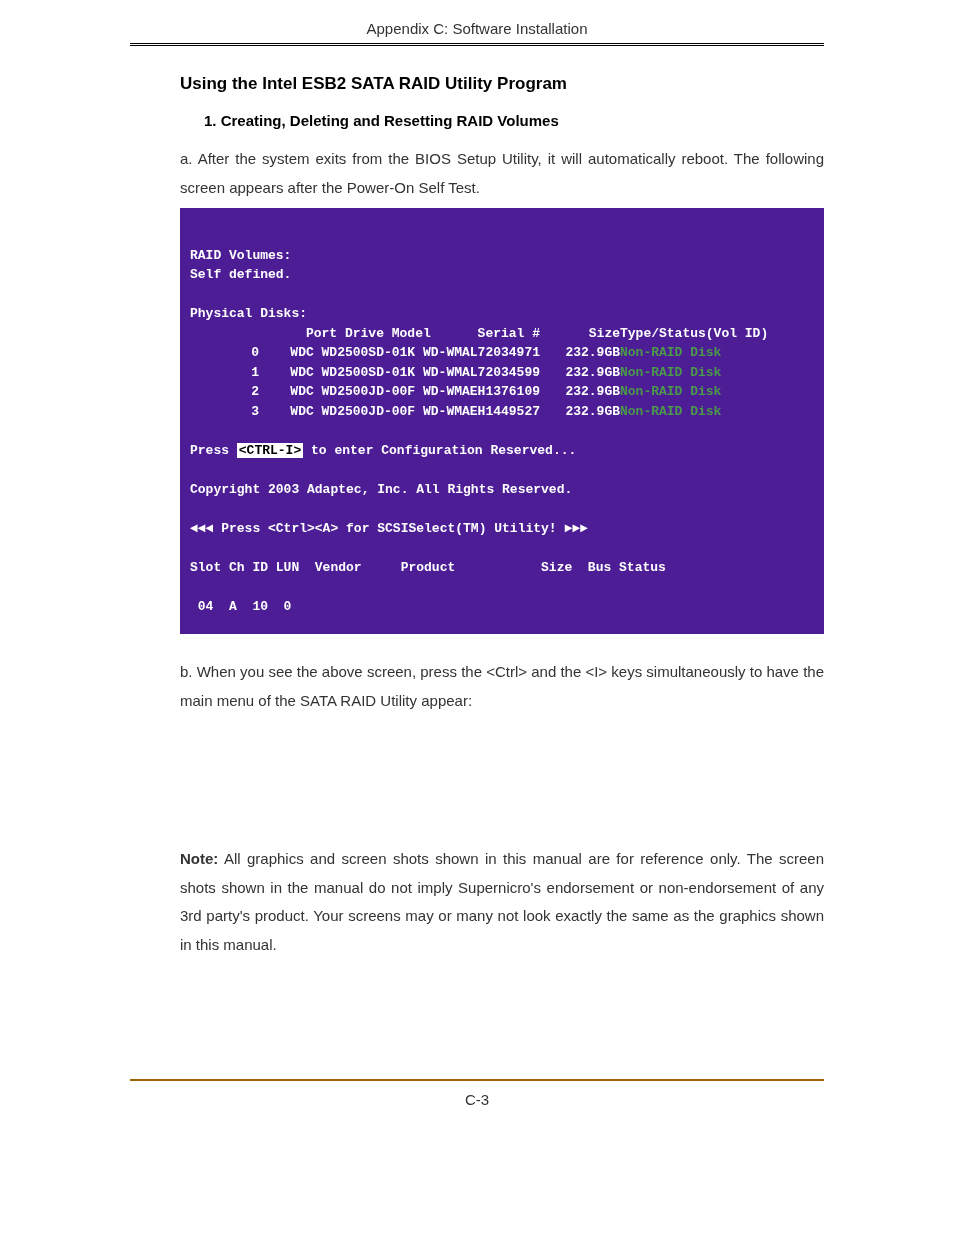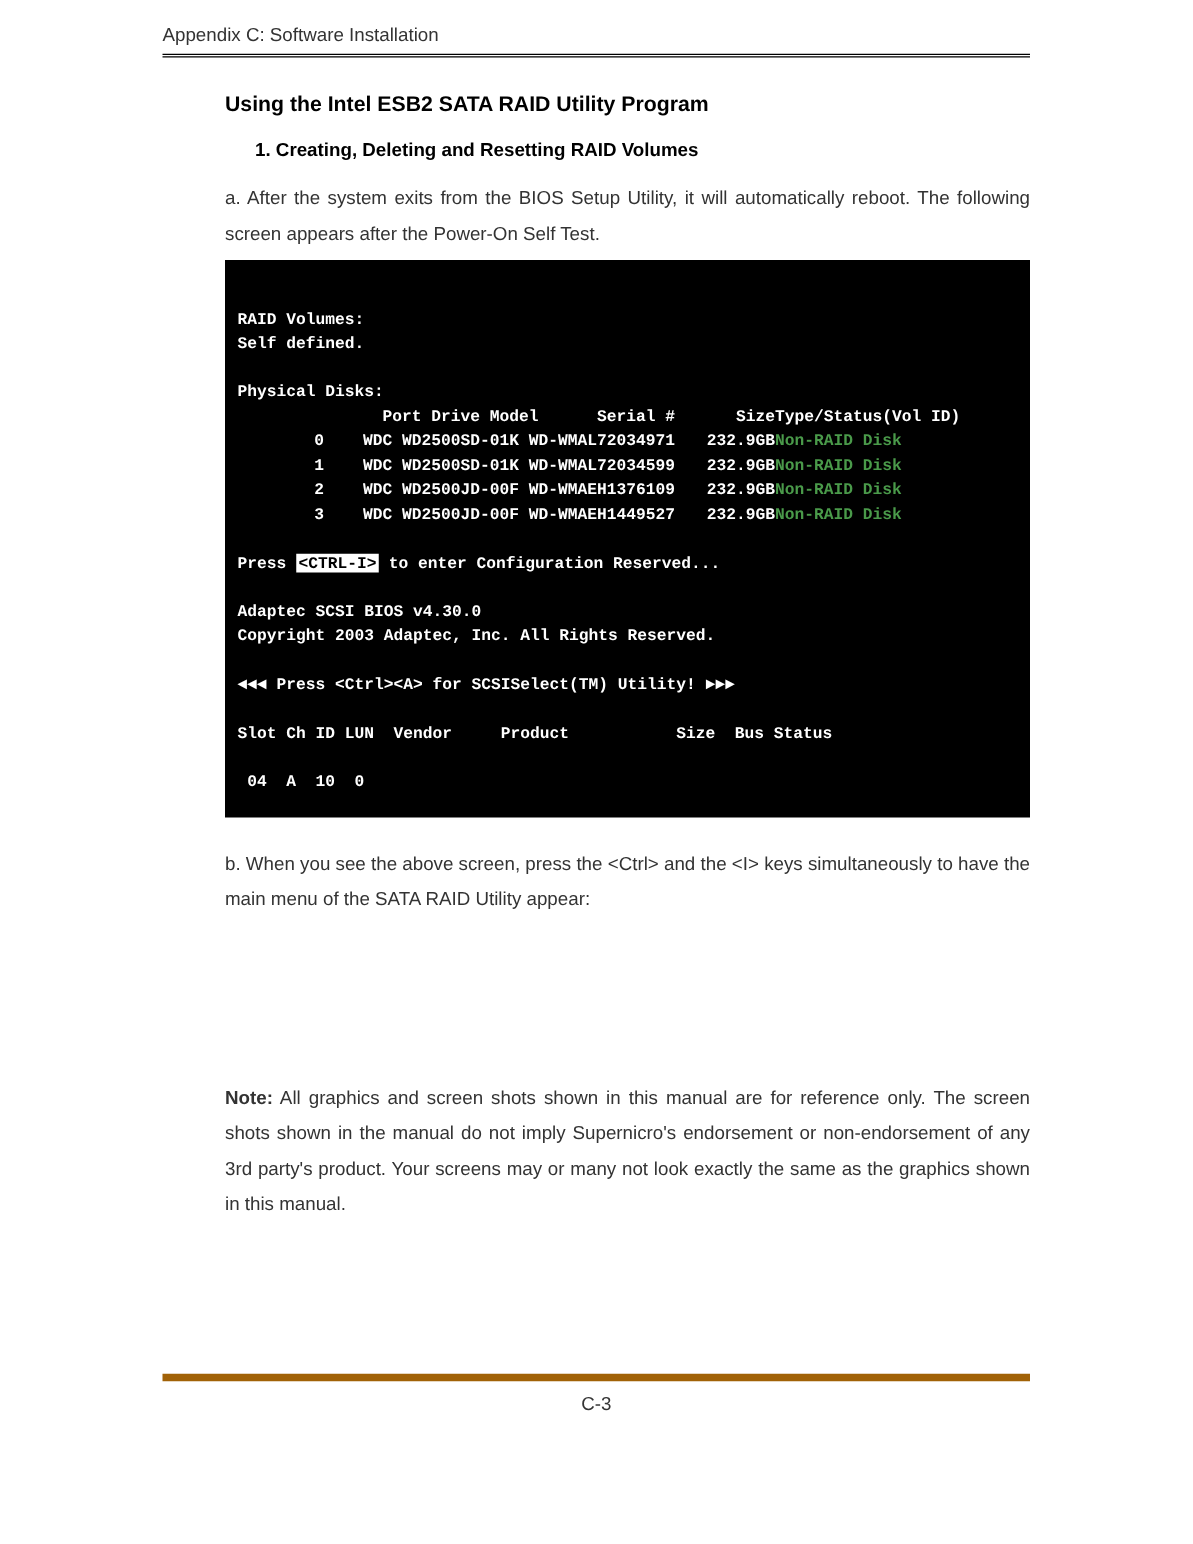--- a/index.html
+++ b/index.html
@@ -13,21 +13,21 @@
     }
     .page {
       padding: 0 130px;
     }
     .header-area {
       border-bottom: 3px double #000;
       padding-bottom: 6px;
       margin-bottom: 28px;
     }
     .header-area-inner {
-      text-align: left;
+      text-align: center;
       font-size: 15px;
       color: #333;
     }
     .section-heading {
       font-weight: bold;
       font-size: 17px;
       margin-bottom: 18px;
       margin-left: 50px;
     }
     .sub-heading {
@@ -37,21 +37,21 @@
       margin-left: 74px;
     }
     .body-para {
       font-size: 15px;
       line-height: 1.9;
       color: #333;
       margin-left: 50px;
       text-align: justify;
     }
     .terminal {
-      background: #000000;
+      background: #4c1d95;
       color: #fff;
       font-family: "Courier New", monospace;
       font-size: 13px;
       font-weight: bold;
       padding: 18px 10px 18px 10px;
       margin: 6px 0 24px 50px;
       line-height: 1.5;
       white-space: pre;
       overflow: hidden;
     }
@@ -60,21 +60,21 @@
     .inverse {
       background: #fff;
       color: #000;
       padding: 0 2px;
     }
     .disk-row {
       display: flex;
       text-align: right;
     }
     .footer-area {
-      border-top: 6px solid #a16207;
+      border-top: 2px solid #a16207;
       padding-top: 10px;
       margin-top: 120px;
       text-align: center;
       font-size: 15px;
       color: #333;
     }
     .indent { padding-left: 10px; }
   </style>
 </head>
 <body>
@@ -85,21 +85,21 @@
   </div>
 
   <div class="section-heading">Using the Intel ESB2 SATA RAID Utility Program</div>
   <div class="sub-heading">1. Creating, Deleting and Resetting RAID Volumes</div>
 
   <p class="body-para">a. After the system exits from the BIOS Setup Utility, it will automatically reboot. The following screen appears after the Power-On Self Test.</p>
 
   <div class="terminal"><span class="indent"><span class="term-line">RAID Volumes:</span><span class="term-line">Self defined.</span>
 <span class="term-line">Physical Disks:</span><span class="disk-row"><span style="width:350px">Port Drive Model      Serial #</span><span style="width:80px">Size</span><span>Type/Status(Vol ID)</span></span><span id="disk-rows"><span class="disk-row"><span style="width: 350px;">0    WDC WD2500SD-01K WD-WMAL72034971</span><span style="width: 80px;">232.9GB</span><span class="term-green">Non-RAID Disk</span></span><span class="disk-row"><span style="width: 350px;">1    WDC WD2500SD-01K WD-WMAL72034599</span><span style="width: 80px;">232.9GB</span><span class="term-green">Non-RAID Disk</span></span><span class="disk-row"><span style="width: 350px;">2    WDC WD2500JD-00F WD-WMAEH1376109</span><span style="width: 80px;">232.9GB</span><span class="term-green">Non-RAID Disk</span></span><span class="disk-row"><span style="width: 350px;">3    WDC WD2500JD-00F WD-WMAEH1449527</span><span style="width: 80px;">232.9GB</span><span class="term-green">Non-RAID Disk</span></span></span></span>
 <span class="term-line"><span>Press </span><span class="inverse">&lt;CTRL-I&gt;</span><span> to enter Configuration Reserved...</span></span>
-<span class="term-line">Adaptec SCSI BIOS v4.30.0</span><span class="term-line">Copyright 2003 Adaptec, Inc. All Rights Reserved.</span>
+<span class="term-line">Copyright 2003 Adaptec, Inc. All Rights Reserved.</span>
 <span class="term-line">◄◄◄ Press &lt;Ctrl&gt;&lt;A&gt; for SCSISelect(TM) Utility! ►►►</span>
 <span class="term-line">Slot Ch ID LUN  Vendor     Product           Size  Bus Status</span>
 <span class="term-line"> 04  A  10  0</span></div>
 
   <p class="body-para">b. When you see the above screen, press the &lt;Ctrl&gt; and the &lt;I&gt; keys simultaneously to have the main menu of the SATA RAID Utility appear:</p>
 
   <p class="body-para" style="margin-top:130px"><strong>Note:</strong><span> All graphics and screen shots shown in this manual are for reference only.  The screen shots shown in the manual do not imply Supernicro's endorsement or non-endorsement of any 3rd party's product.  Your screens may or many not look exactly the same as the graphics shown in this manual.</span></p>
 
   <div class="footer-area">
     <span>C-3</span>

